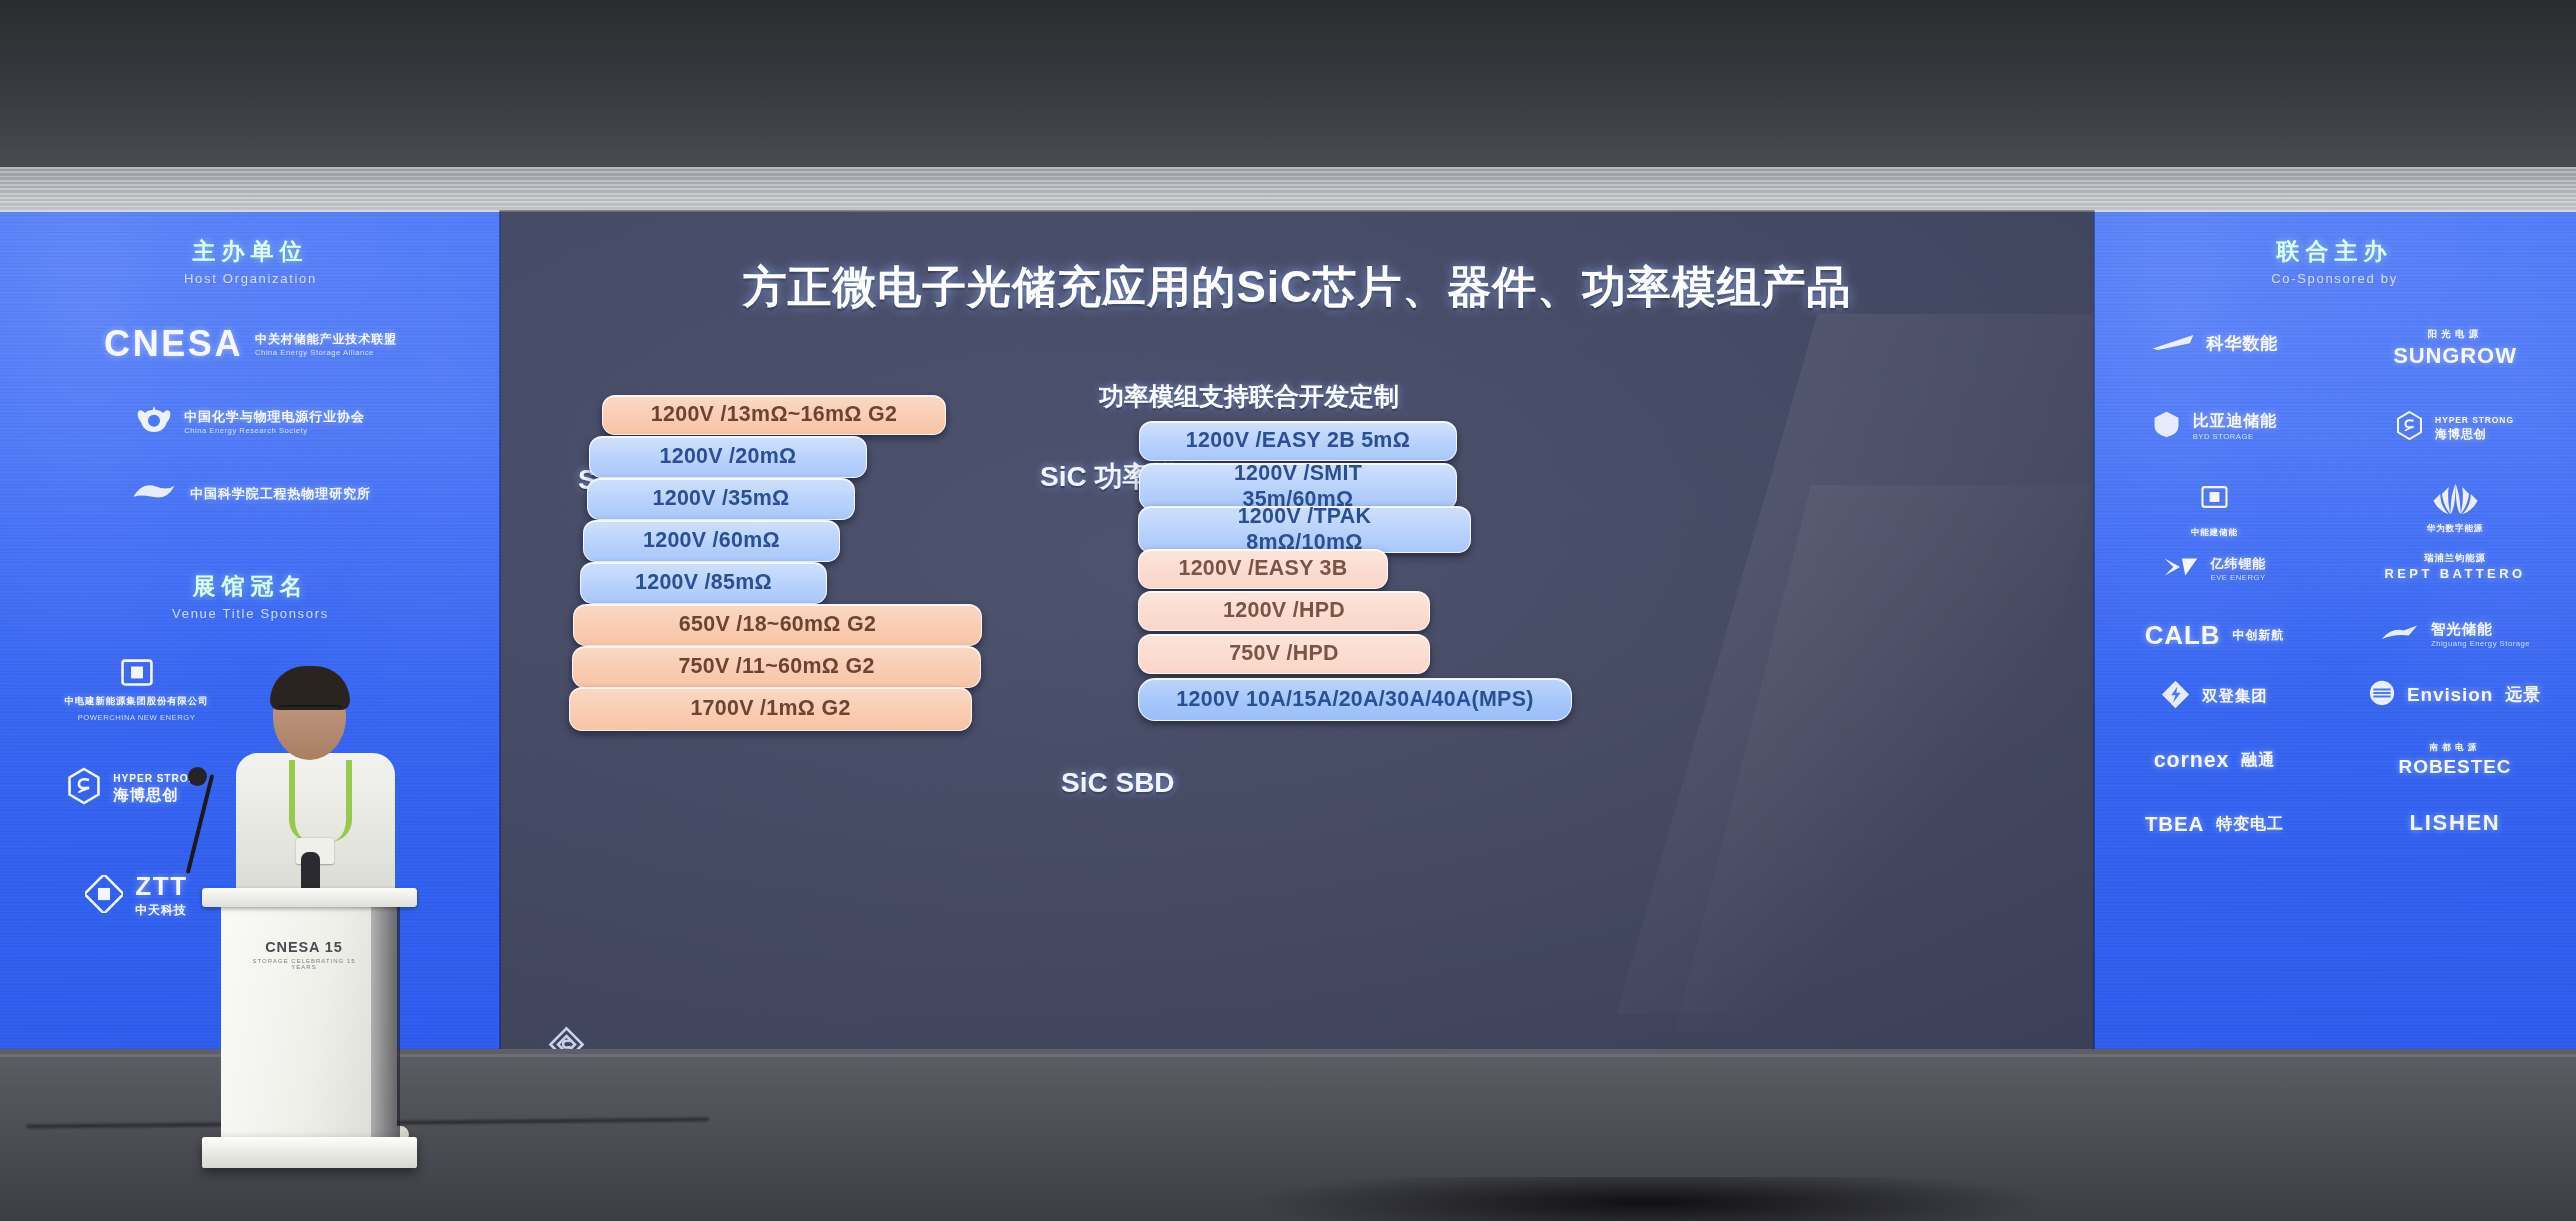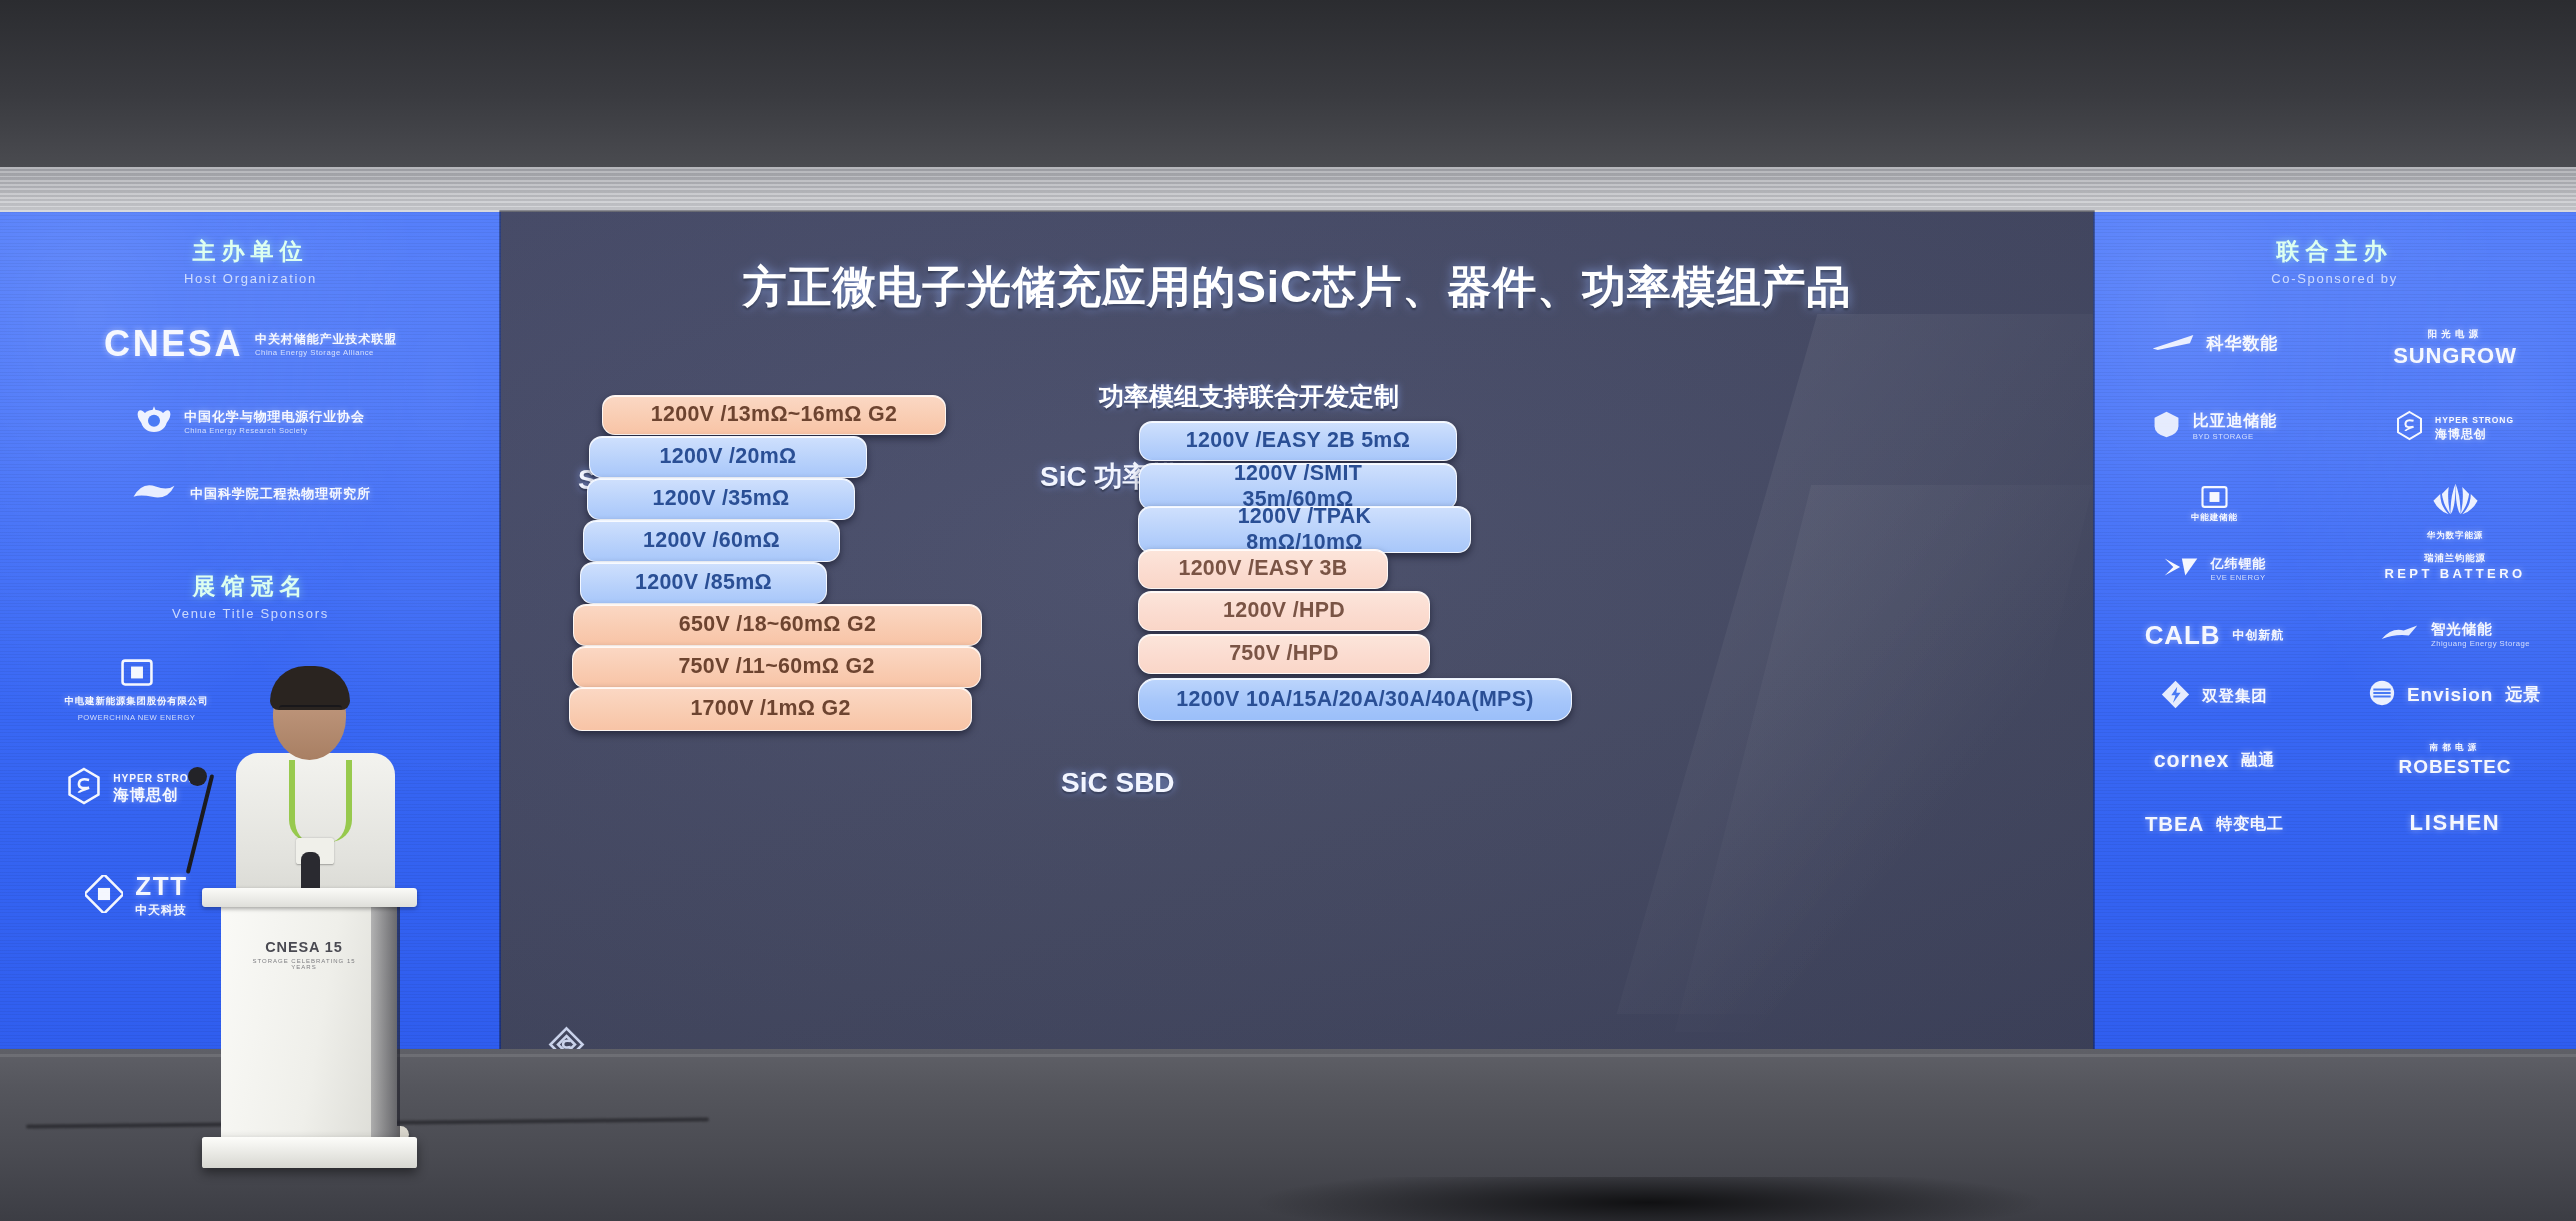--- a/index.html
+++ b/index.html
@@ -273,30 +273,30 @@
             <path d="M20 2 L37 12 L37 32 L20 42 L3 32 L3 12 Z" fill="none" stroke="#fff" stroke-width="3"></path>
             <path d="M26 15 q-12-3-12 5 q0 6 12 4 q-12 4-12 6" fill="none" stroke="#fff" stroke-width="3"></path>
           </svg>
       </span>
       <span style="text-align:left;">
         <span class="logo-txt" style="font-size:8.5px;">HYPER STRONG</span>
         <span class="logo-txt" style="font-size:12px;display:block;">海博思创</span>
       </span>
     </div>
 
-    <div class="logo-row" style="left:3.4px;width:236px;top:273px;flex-direction:column;gap:0;">
+    <div class="logo-row" style="left:3.4px;width:236px;top:273px;flex-direction:column;gap:15px;">
       <span class="lmark">
         <svg width="29" height="24" viewBox="0 0 40 34">
             <rect x="3" y="3" width="34" height="28" rx="3" fill="none" stroke="#fff" stroke-width="3"></rect>
             <rect x="13" y="10" width="14" height="14" fill="#fff"></rect>
           </svg>
       </span>
       <span class="logo-txt" style="font-size:8.5px;">中能建储能</span>
     </div>
-    <div class="logo-row" style="left:244px;width:236px;top:270px;flex-direction:column;gap:11px;">
+    <div class="logo-row" style="left:244px;width:236px;top:270px;flex-direction:column;gap:4px;">
       <span class="lmark">
         <svg width="51" height="34" viewBox="0 0 60 40">
             <g fill="#fff" opacity=".95">
           <path d="M30 2 q6 14 6 36 q-6-6-6-36z"></path>
               <path d="M30 2 q-6 14-6 36 q6-6 6-36z"></path>
           <path d="M22 6 q-2 16 2 32 q-8-10-10-24z"></path>
               <path d="M38 6 q2 16-2 32 q8-10 10-24z"></path>
           <path d="M12 14 q0 14 10 24 q-12-4-18-16z"></path>
               <path d="M48 14 q0 14-10 24 q12-4 18-16z"></path>
             </g>

